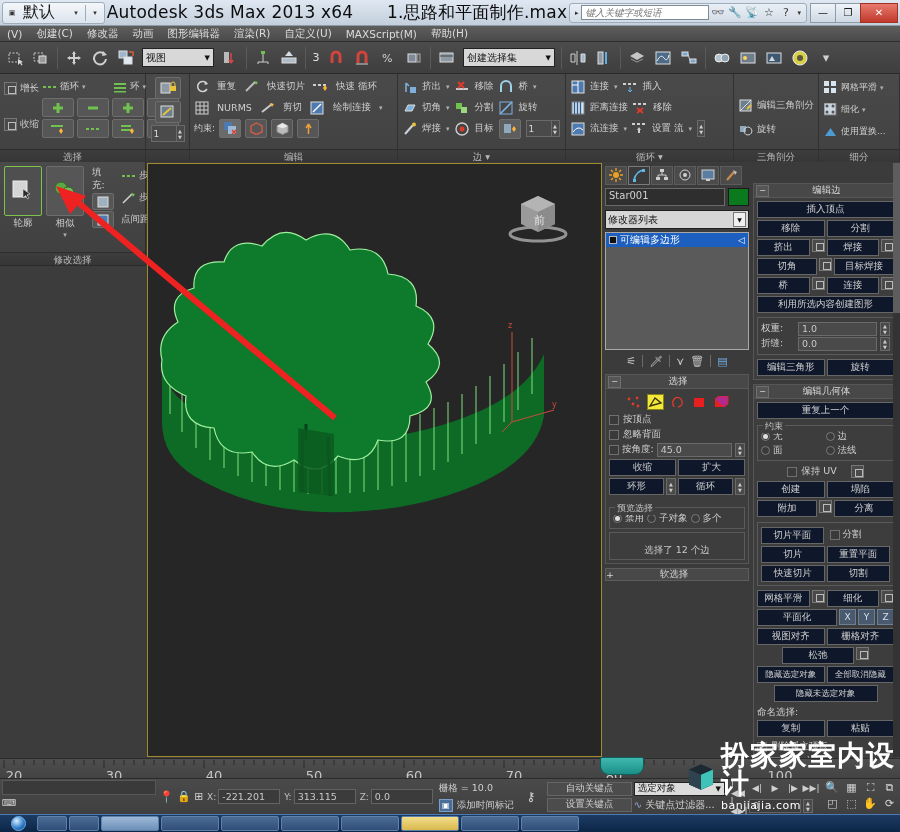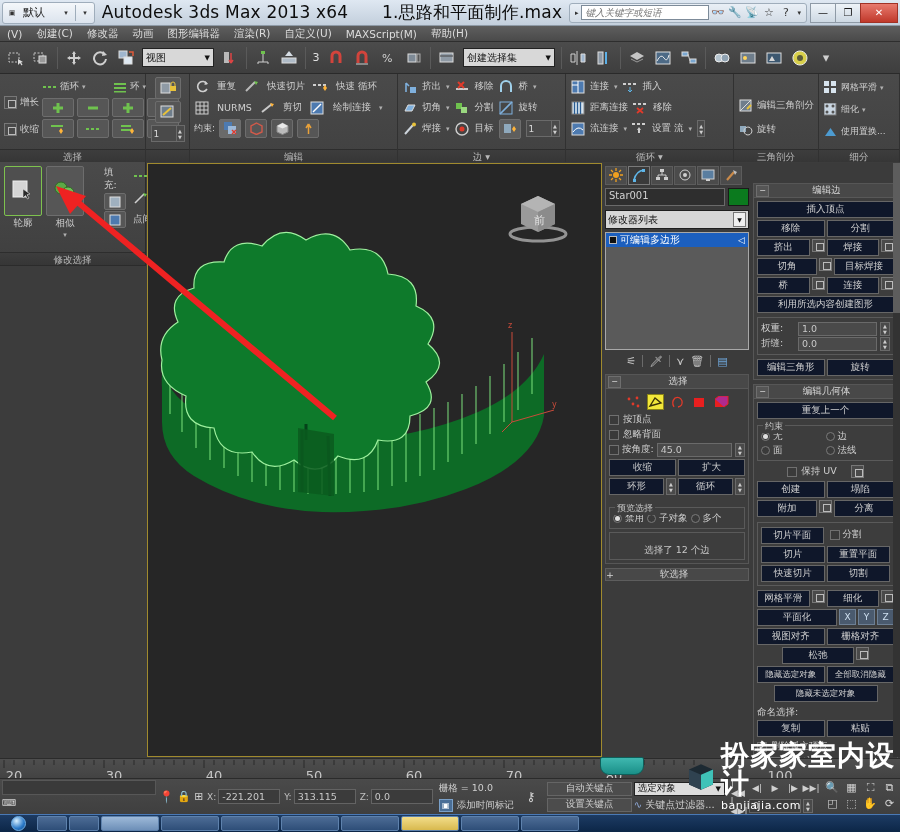--- a/index.html
+++ b/index.html
@@ -7,21 +7,21 @@
     font-family:"DejaVu Sans","Liberation Sans",sans-serif; }
   #app { position:relative; width:900px; height:832px; }
 
   
   .titlebar { position:absolute; left:0; top:0; width:900px; height:26px;
     background:linear-gradient(#dfe8f2,#c3cfdc); border-bottom:1px solid #8e9aa6;
     display:flex; align-items:center; }
   .qat { display:flex; align-items:center; height:22px; margin-left:2px;
     background:linear-gradient(#f4f7fa,#dce4ee); border:1px solid #9fadbb;
     border-radius:3px; padding:0 2px; }
-  .qat .lbl { font-size:11px; color:#1a1a1a; padding:0 14px 0 4px; }
+  .qat .lbl { font-size:16px; color:#1a1a1a; padding:0 14px 0 4px; }
   .qat .mini { width:14px; height:16px; display:flex; align-items:center;
     justify-content:center; font-size:7px; color:#333; }
   .qat .sep { width:1px; height:16px; background:#9fadbb; margin:0 2px; }
   .app-title { flex:1; text-align:center; font-size:17px; color:#0c0c0c;
     letter-spacing:.2px; white-space:nowrap; }
   .app-title .fname { margin-left:28px; }
   .searchbox { display:flex; align-items:center; height:20px; margin-right:4px;
     background:linear-gradient(#e9eff6,#d3dce6); border:1px solid #9fadbb;
     border-radius:3px; padding:0 2px; }
   .searchbox .arrow { font-size:7px; color:#333; padding:0 3px; }
@@ -449,21 +449,21 @@
           <circle cx="8" cy="8" r="3" fill="#5a5a3a"></circle>
         </svg>
     </div>
     <div class="tbtn">▾</div>
   </div>
 
   <div class="ribbon">
 
     <div class="rpanel" style="width:146px">
       <div class="body">
-        <div class="rcol" style="gap:8px; margin-top:16px;">
+        <div class="rcol" style="gap:17px; margin-top:2px;">
           <div class="rrow">
             <span class="sqbtn"></span>
             <span class="rtxt">增长</span>
           </div>
           <div class="rrow">
             <span class="sqbtn"></span>
             <span class="rtxt">收缩</span>
           </div>
         </div>
         <div class="rcol">
@@ -892,21 +892,21 @@
       <div class="bcell">
         <div class="bigbtn">
           <svg width="26" height="24">
               <circle cx="9" cy="9" r="6" fill="#5da846" stroke="#2f6a26"></circle>
               <circle cx="16" cy="14" r="6" fill="#6fc057" stroke="#2f6a26"></circle>
             </svg>
         </div>
         <span class="cl">相似</span>
         <span class="dot">▾</span>
       </div>
-      <div class="bcell" style="margin-left:16px">
+      <div class="bcell" style="margin-left:4px">
         <span class="cl">填充:</span>
         <span class="rbtn" style="width:20px;height:17px">
           <svg width="13" height="12">
               <rect x="1" y="1" width="10" height="10" fill="#9fb0bf" stroke="#ddd"></rect>
             </svg>
         </span>
         <span class="rbtn" style="width:20px;height:17px">
           <svg width="13" height="12">
               <rect x="1" y="1" width="10" height="10" fill="#4d7ab0" stroke="#ddd"></rect>
             </svg>

